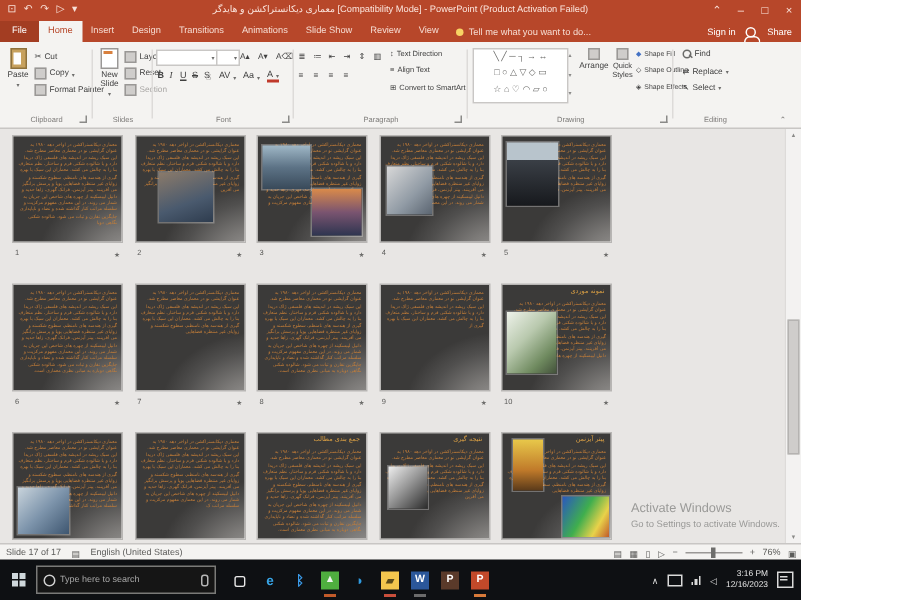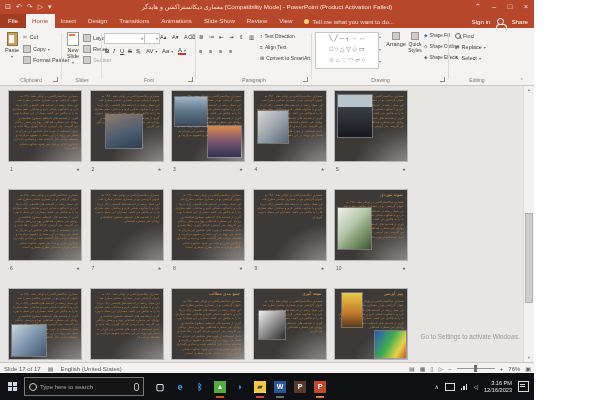--- a/index.html
+++ b/index.html
@@ -465,20 +465,21 @@
             <div class="ph ph-colorful" style="left: 56%; top: 60%; width: 42%; height: 38%;"></div>
           </div>
         </div>
       </div>
     <div class="vscroll">
       <div class="arr" style="top:0">▴</div>
       <div class="thumbbar"></div>
       <div class="arr" style="bottom:0">▾</div>
     </div>
     <div class="watermark">
+      <div class="wm1">Activate Windows</div>
       <div class="wm2">Go to Settings to activate Windows.</div>
     </div>
   </div>
 
   <div class="statusbar">
     <div class="left">
       <span>Slide 17 of 17</span>
       <span>▤</span>
       <span>English (United States)</span>
     </div>

